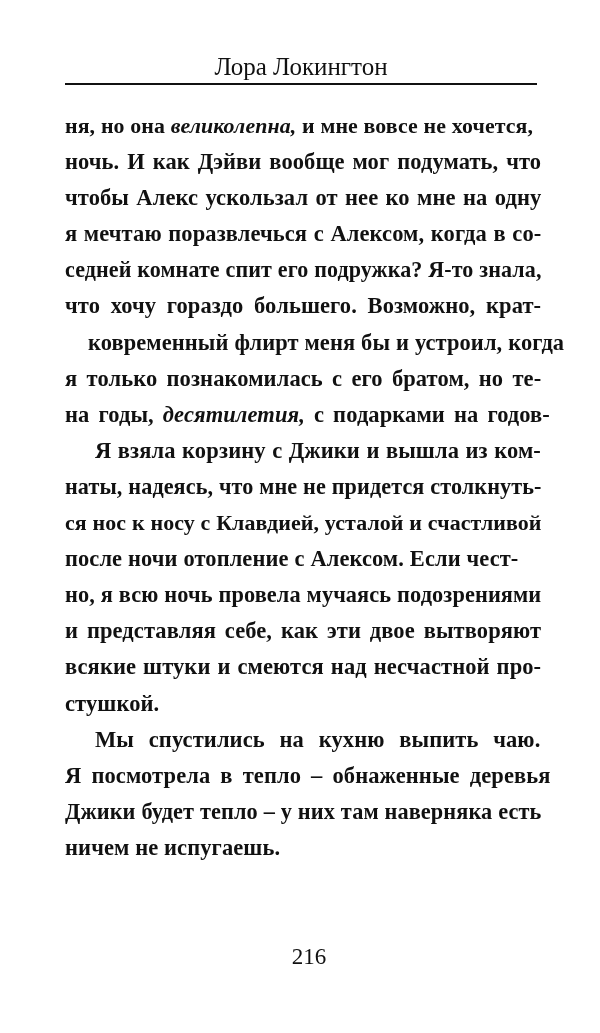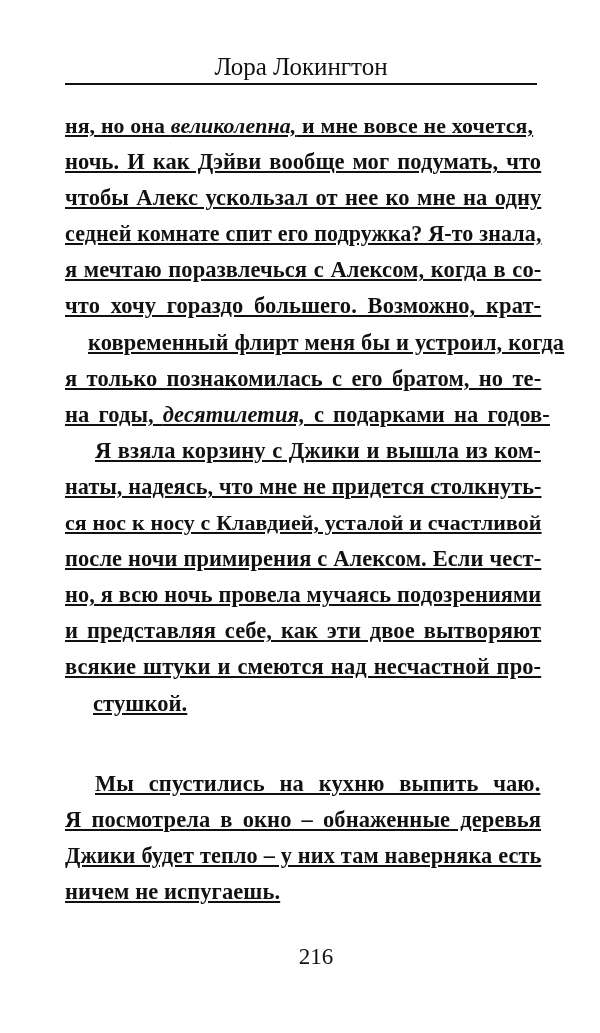--- a/index.html
+++ b/index.html
@@ -42,64 +42,63 @@
       display: block;
       height: 36.1px;
       line-height: 36.1px;
       font-size: 22.5px;
       font-weight: bold;
       text-align: justify;
       text-align-last: justify;
       white-space: nowrap;
       overflow: visible;
       letter-spacing: 0.1px;
-      text-decoration: underline;
     }
     .line.last {
       text-align-last: left;
     }
     .line.indent {
       text-indent: 30px;
     }
     .line .it {
       font-style: italic;
     }
     .page-number {
       position: absolute;
-      left: 80px;
+      left: 73px;
       top: 942px;
       width: 472px;
       text-align: center;
       font-size: 23px;
       line-height: 30px;
     }
   </style>
 </head>
 <body>
 
 <div class="running-head">Лора Локингтон</div>
 <div class="head-rule"></div>
 
 <div class="text-block" id="text-block">
     <div class="line" style="white-space: nowrap; font-size: 21.8639px; word-spacing: 0.146484px; text-align: left; text-align-last: left;"><span>ня, но она </span><span class="it">великолепна,</span><span> и мне вовсе не хочется,</span></div>
     <div class="line" style="white-space: nowrap; word-spacing: 2.1317px; text-align: left; text-align-last: left;"><span>ночь. И как Дэйви вообще мог подумать, что</span></div>
     <div class="line" style="white-space: nowrap; word-spacing: 1.61133px; text-align: left; text-align-last: left;"><span>чтобы Алекс ускользал от нее ко мне на одну</span></div>
+    <div class="line" style="white-space: nowrap; word-spacing: 0.861607px; text-align: left; text-align-last: left;"><span>я мечтаю поразвлечься с Алексом, когда в со-</span></div>
     <div class="line" style="white-space: nowrap; font-size: 22.0469px; word-spacing: 0.234375px; text-align: left; text-align-last: left;"><span>седней комнате спит его подружка? Я-то знала,</span></div>
-    <div class="line" style="white-space: nowrap; word-spacing: 0.861607px; text-align: left; text-align-last: left;"><span>я мечтаю поразвлечься с Алексом, когда в со-</span></div>
     <div class="line" style="white-space: nowrap; word-spacing: 4.95px; text-align: left; text-align-last: left;"><span>что хочу гораздо большего. Возможно, крат-</span></div>
     <div class="line" style="white-space: nowrap; font-size: 22.444px; word-spacing: 0.197917px; text-align: left; text-align-last: left; margin-left: 23px;"><span>ковременный флирт меня бы и устроил, когда</span></div>
     <div class="line" style="white-space: nowrap; word-spacing: 3.52902px; text-align: left; text-align-last: left;"><span>я только познакомилась с его братом, но те-</span></div>
     <div class="line" style="white-space: nowrap; word-spacing: 3.3151px; text-align: left; text-align-last: left;"><span>на годы, </span><span class="it">десятилетия,</span><span> с подарками на годов-</span></div>
     <div class="line indent" style="white-space: nowrap; word-spacing: 0.755859px; text-align: left; text-align-last: left;"><span>Я взяла корзину с Джики и вышла из ком-</span></div>
     <div class="line" style="white-space: nowrap; font-size: 22.1647px; word-spacing: 0.208333px; text-align: left; text-align-last: left;"><span>наты, надеясь, что мне не придется столкнуть-</span></div>
     <div class="line" style="white-space: nowrap; font-size: 21.9354px; word-spacing: 0.171875px; text-align: left; text-align-last: left;"><span>ся нос к носу с Клавдией, усталой и счастливой</span></div>
-    <div class="line" style="white-space: nowrap; font-size: 22.4381px; word-spacing: 0.231771px; text-align: left; text-align-last: left;"><span>после ночи примирения с Алексом. Если чест-</span></div>
+    <div class="line" style="white-space: nowrap; font-size: 22.4381px; word-spacing: 0.231771px; text-align: left; text-align-last: left;"><span>после ночи отопление с Алексом. Если чест-</span></div>
     <div class="line" style="white-space: nowrap; font-size: 22.3329px; word-spacing: 0.192708px; text-align: left; text-align-last: left;"><span>но, я всю ночь провела мучаясь подозрениями</span></div>
     <div class="line" style="white-space: nowrap; word-spacing: 3.11458px; text-align: left; text-align-last: left;"><span>и представляя себе, как эти двое вытворяют</span></div>
     <div class="line" style="white-space: nowrap; word-spacing: 1.23958px; text-align: left; text-align-last: left;"><span>всякие штуки и смеются над несчастной про-</span></div>
-    <div class="line last" style="white-space: nowrap; margin-left: 28px;"><span>стушкой.</span></div>
-    <div class="line indent" style="white-space: nowrap; word-spacing: 9.04063px; text-align: left; text-align-last: left; margin-top: 44px;"><span>Мы спустились на кухню выпить чаю.</span></div>
-    <div class="line" style="white-space: nowrap; word-spacing: 4.33073px; text-align: left; text-align-last: left;"><span>Я посмотрела в окно – обнаженные деревья</span></div>
+    <div class="line last" style="white-space: nowrap;"><span>стушкой.</span></div>
+    <div class="line indent" style="white-space: nowrap; word-spacing: 9.04063px; text-align: left; text-align-last: left;"><span>Мы спустились на кухню выпить чаю.</span></div>
+    <div class="line" style="white-space: nowrap; word-spacing: 4.33073px; text-align: left; text-align-last: left;"><span>Я посмотрела в тепло – обнаженные деревья</span></div>
     <div class="line" style="white-space: nowrap; font-size: 22.3138px; word-spacing: 0.177734px; text-align: left; text-align-last: left;"><span>Джики будет тепло – у них там наверняка есть</span></div>
     <div class="line last" style="white-space: nowrap;"><span>ничем не испугаешь.</span></div>
   </div>
 
 <div class="page-number">216</div>
 
 </body></html>

